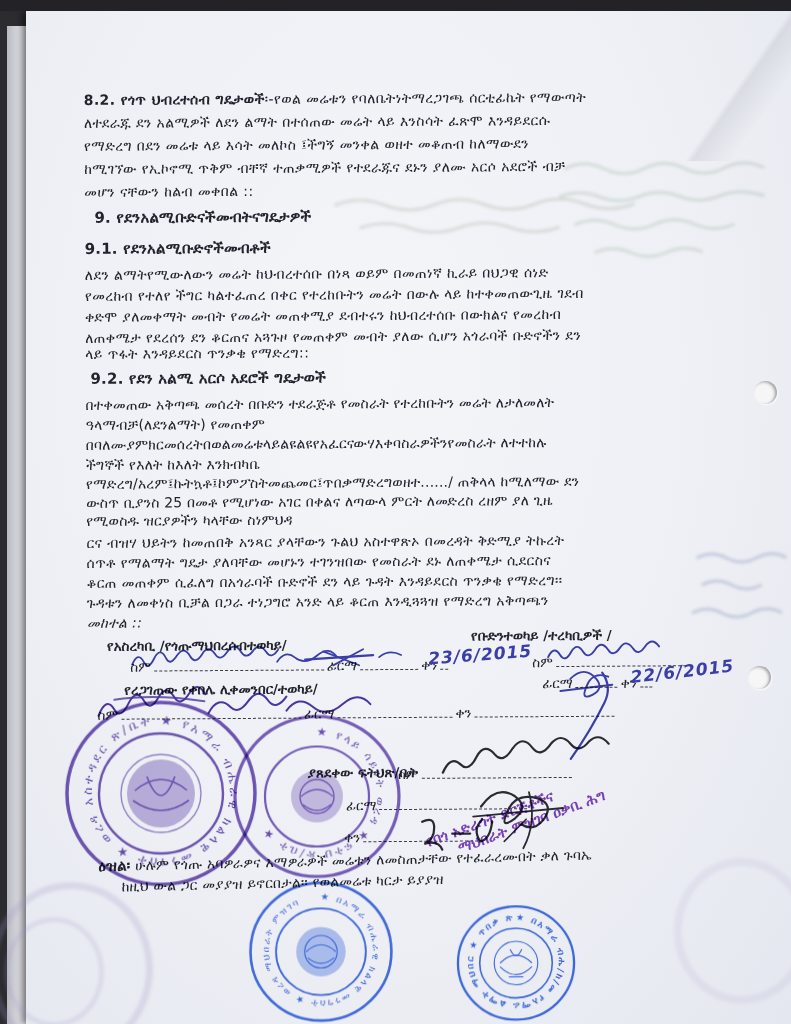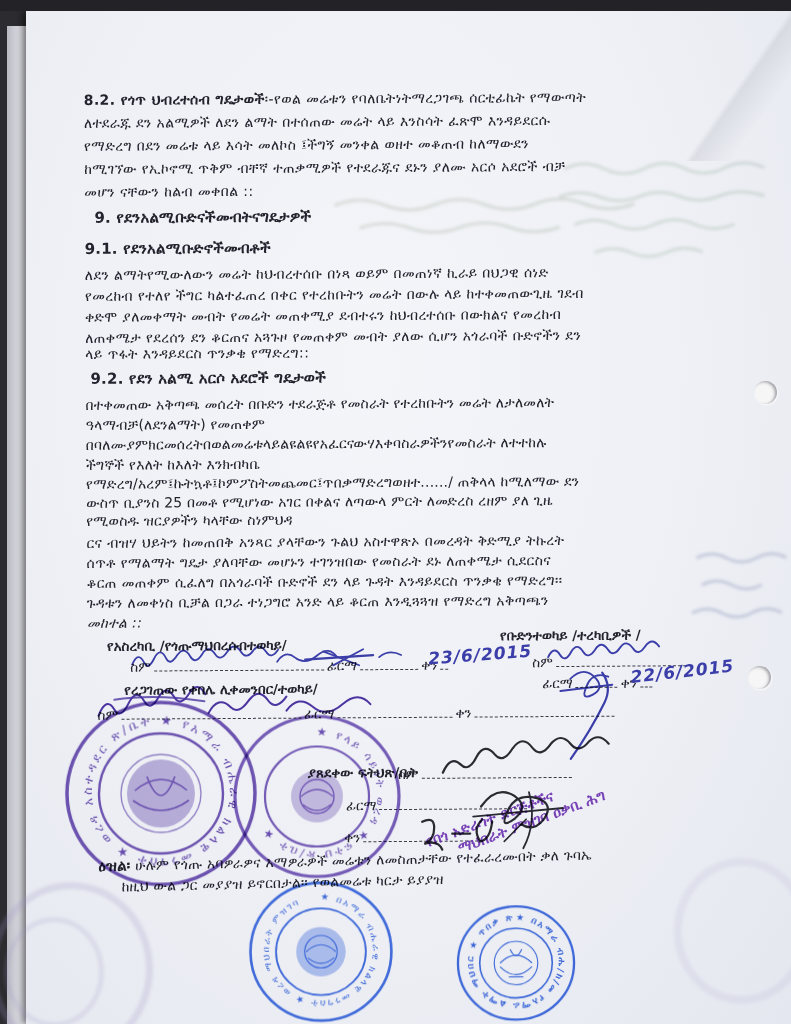--- a/index.html
+++ b/index.html
@@ -86,21 +86,21 @@
   <div class="ln" style="left:85px;top:493px;">ውስጥ ቢያንስ 25 በመቶ የሚሆነው አገር በቀልና ለጣውላ ምርት ለመድረስ ረዘም ያለ ጊዜ</div>
   <div class="ln" style="left:85px;top:511px;">የሚወስዱ ዝርያዎችን ካላቸው ስነምህዳ</div>
 
   <div class="ln just" style="left:85px;top:533px;">ርና ብዝሃ ህይትን ከመጠበቅ አንጻር ያላቸውን ጉልህ አስተዋጽኦ በመረዳት ቅድሚያ ትኩረት</div>
   <div class="ln just" style="left:85px;top:553px;">ሰጥቶ የማልማት ግዴታ ያለባቸው መሆኑን ተገንዝበው የመስራት ደኑ ለጠቀሜታ   ሲደርስና</div>
   <div class="ln just" style="left:85px;top:573px;">ቆርጠ መጠቀም ሲፈለግ በአጎራባች  ቡድኖች ደን ላይ ጉዳት እንዳይደርስ ጥንቃቄ የማድረግ፡፡</div>
   <div class="ln just" style="left:85px;top:593px;">ጉዳቱን ለመቀነስ ቢቻል በጋራ ተነጋግሮ አንድ ላይ ቆርጠ እንዲጓጓዝ የማድረግ አቅጣጫን</div>
   <div class="ln just" style="left:85px;top:613px;font-style:italic;">መከተል ::</div>
 
   <div class="row" style="left:105px;top:636px;">የአስረካቢ /የጎጡማህበረሰብተወካይ/</div>
-  <div class="row" style="left:498px;top:628px;">የቡድንተወካይ /ተረካቢዎች /</div>
+  <div class="row" style="left:469px;top:628px;">የቡድንተወካይ /ተረካቢዎች /</div>
 
   <div class="row" style="left:128px;top:657px;font-weight:normal;">
     <span>ስም</span><span class="dots" style="width:170px;"></span><span>ፊርማ</span><span class="dots" style="width:58px;"></span><span>ቀን</span><span class="dots" style="width:8px;"></span>
   </div>
   <div class="hw" style="left:426px;top:645px;transform:rotate(-4deg);font-size:17px;">23/6/2015</div>
 
   <div class="row" style="left:122px;top:680px;">የረጋገጠው የቀበሌ ሊቀመንበር/ተወካይ/</div>
   <div class="row" style="left:95px;top:705px;font-weight:normal;">
     <span>ስም</span><span class="dots" style="width:180px;"></span><span>ፊርማ</span><span class="dots" style="width:115px;"></span><span>ቀን</span><span class="dots" style="width:140px;"></span>
   </div>

